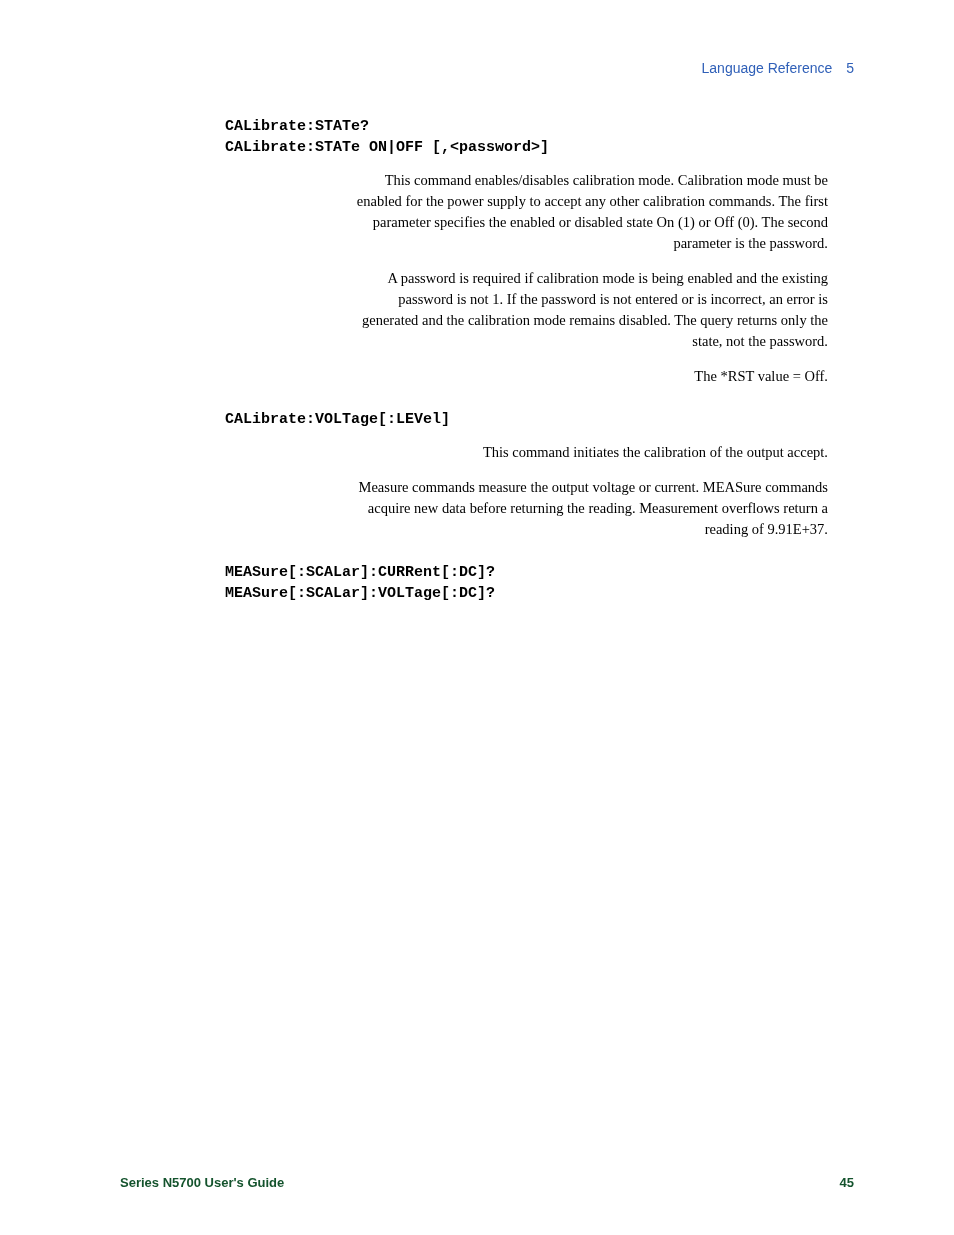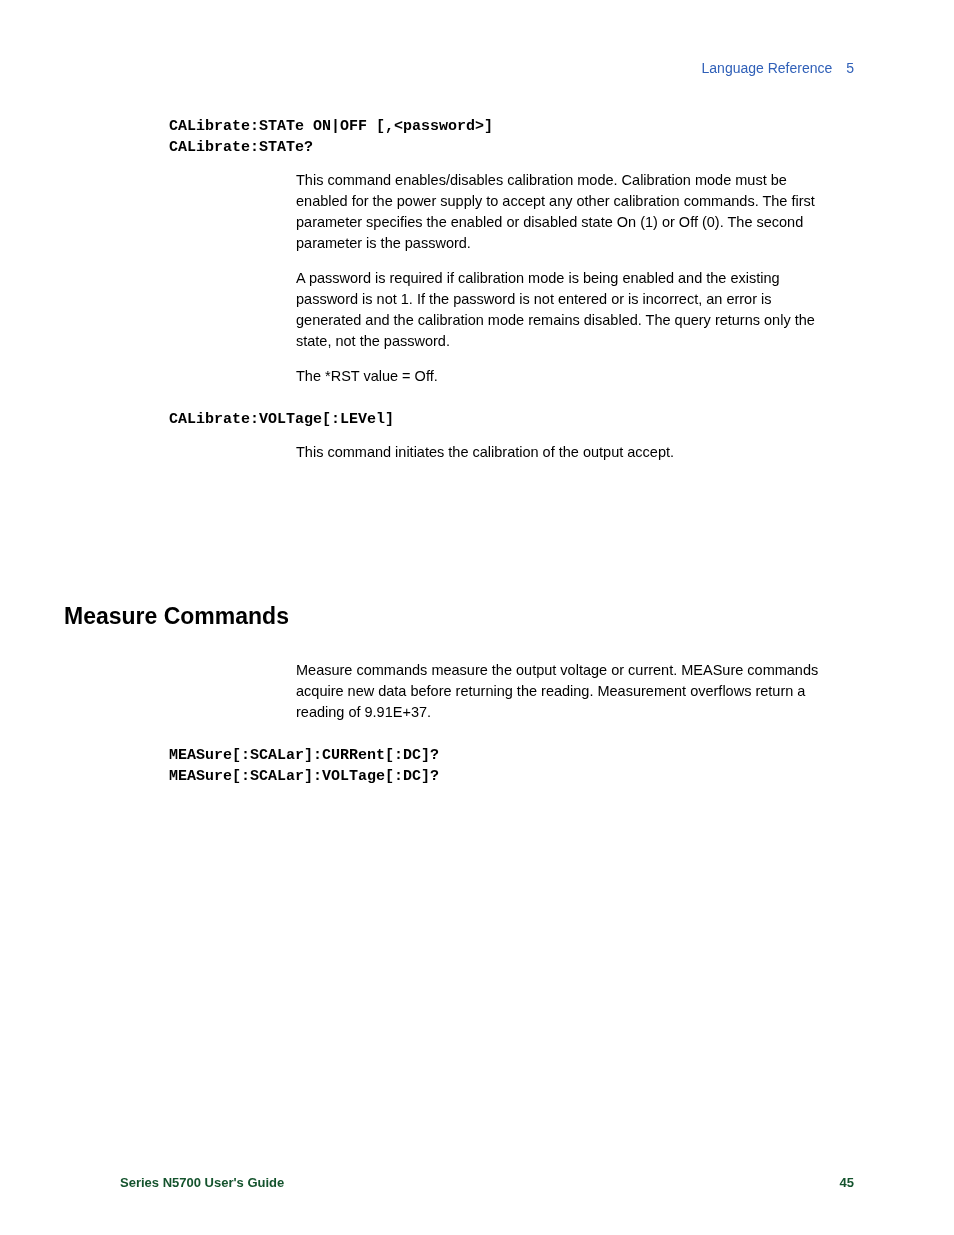--- a/index.html
+++ b/index.html
@@ -7,21 +7,21 @@
       padding: 0;
       background: #ffffff;
       font-family: Georgia, 'Times New Roman', serif;
       color: #000000;
       width: 954px;
       height: 1235px;
       position: relative;
       box-sizing: border-box;
     }
     .page {
-      padding: 60px 100px 50px 64px;
+      padding: 60px 100px 50px 120px;
       height: 100%;
       box-sizing: border-box;
       position: relative;
     }
     .header {
       text-align: right;
       color: #3060b8;
       font-family: Arial, Helvetica, sans-serif;
       font-size: 14px;
       margin-bottom: 40px;
@@ -31,26 +31,27 @@
     }
     .cmd-heading {
       font-family: 'Courier New', Courier, monospace;
       font-weight: bold;
       font-size: 15px;
       margin-left: 105px;
       line-height: 1.4;
       margin-bottom: 12px;
     }
     .body-text {
-      font-family: Liberation Sans, sans-serif;
+      font-family: Liberation Serif, serif;
       font-size: 14.5px;
       line-height: 1.45;
       margin-left: 232px;
-      margin-right: 14px;
+      margin-right: 26px;
       margin-bottom: 14px;
+      text-align: right;
     }
     .section-heading {
       font-family: Arial, Helvetica, sans-serif;
       font-weight: bold;
       font-size: 23px;
       margin-top: 140px;
       margin-bottom: 30px;
     }
     .footer {
       position: absolute;
@@ -70,35 +71,34 @@
 <body>
 
 <div class="page">
 
   <div class="header">
     <span>Language Reference</span>
     <span class="chapter-num">5</span>
   </div>
 
   <div class="cmd-heading">
+    <div>CALibrate:STATe?</div>
     <div>CALibrate:STATe ON|OFF [,&lt;password&gt;]</div>
-    <div>CALibrate:STATe?</div>
   </div>
 
   <div class="body-text">This command enables/disables calibration mode. Calibration mode must be enabled for the power supply to accept any other calibration commands. The first parameter specifies the enabled or disabled state On (1) or Off (0). The second parameter is the password.</div>
   <div class="body-text">A password is required if calibration mode is being enabled and the existing password is not 1.  If the password is not entered or is incorrect, an error is generated and the calibration mode remains disabled. The query returns only the state, not the password.</div>
   <div class="body-text">The *RST value = Off.</div>
 
   <div class="cmd-heading" style="margin-top:22px;">
     <div>CALibrate:VOLTage[:LEVel]</div>
   </div>
 
   <div class="body-text">This command initiates the calibration of the output accept.</div>
 
-  <div class="section-heading">Measure Commands</div>
 
   <div class="body-text">Measure commands measure the output voltage or current. MEASure commands acquire new data before returning the reading. Measurement overflows return a reading of 9.91E+37.</div>
 
   <div class="cmd-heading" style="margin-top:22px;">
     <div>MEASure[:SCALar]:CURRent[:DC]?</div>
     <div>MEASure[:SCALar]:VOLTage[:DC]?</div>
   </div>
 
 
   <div class="footer">

